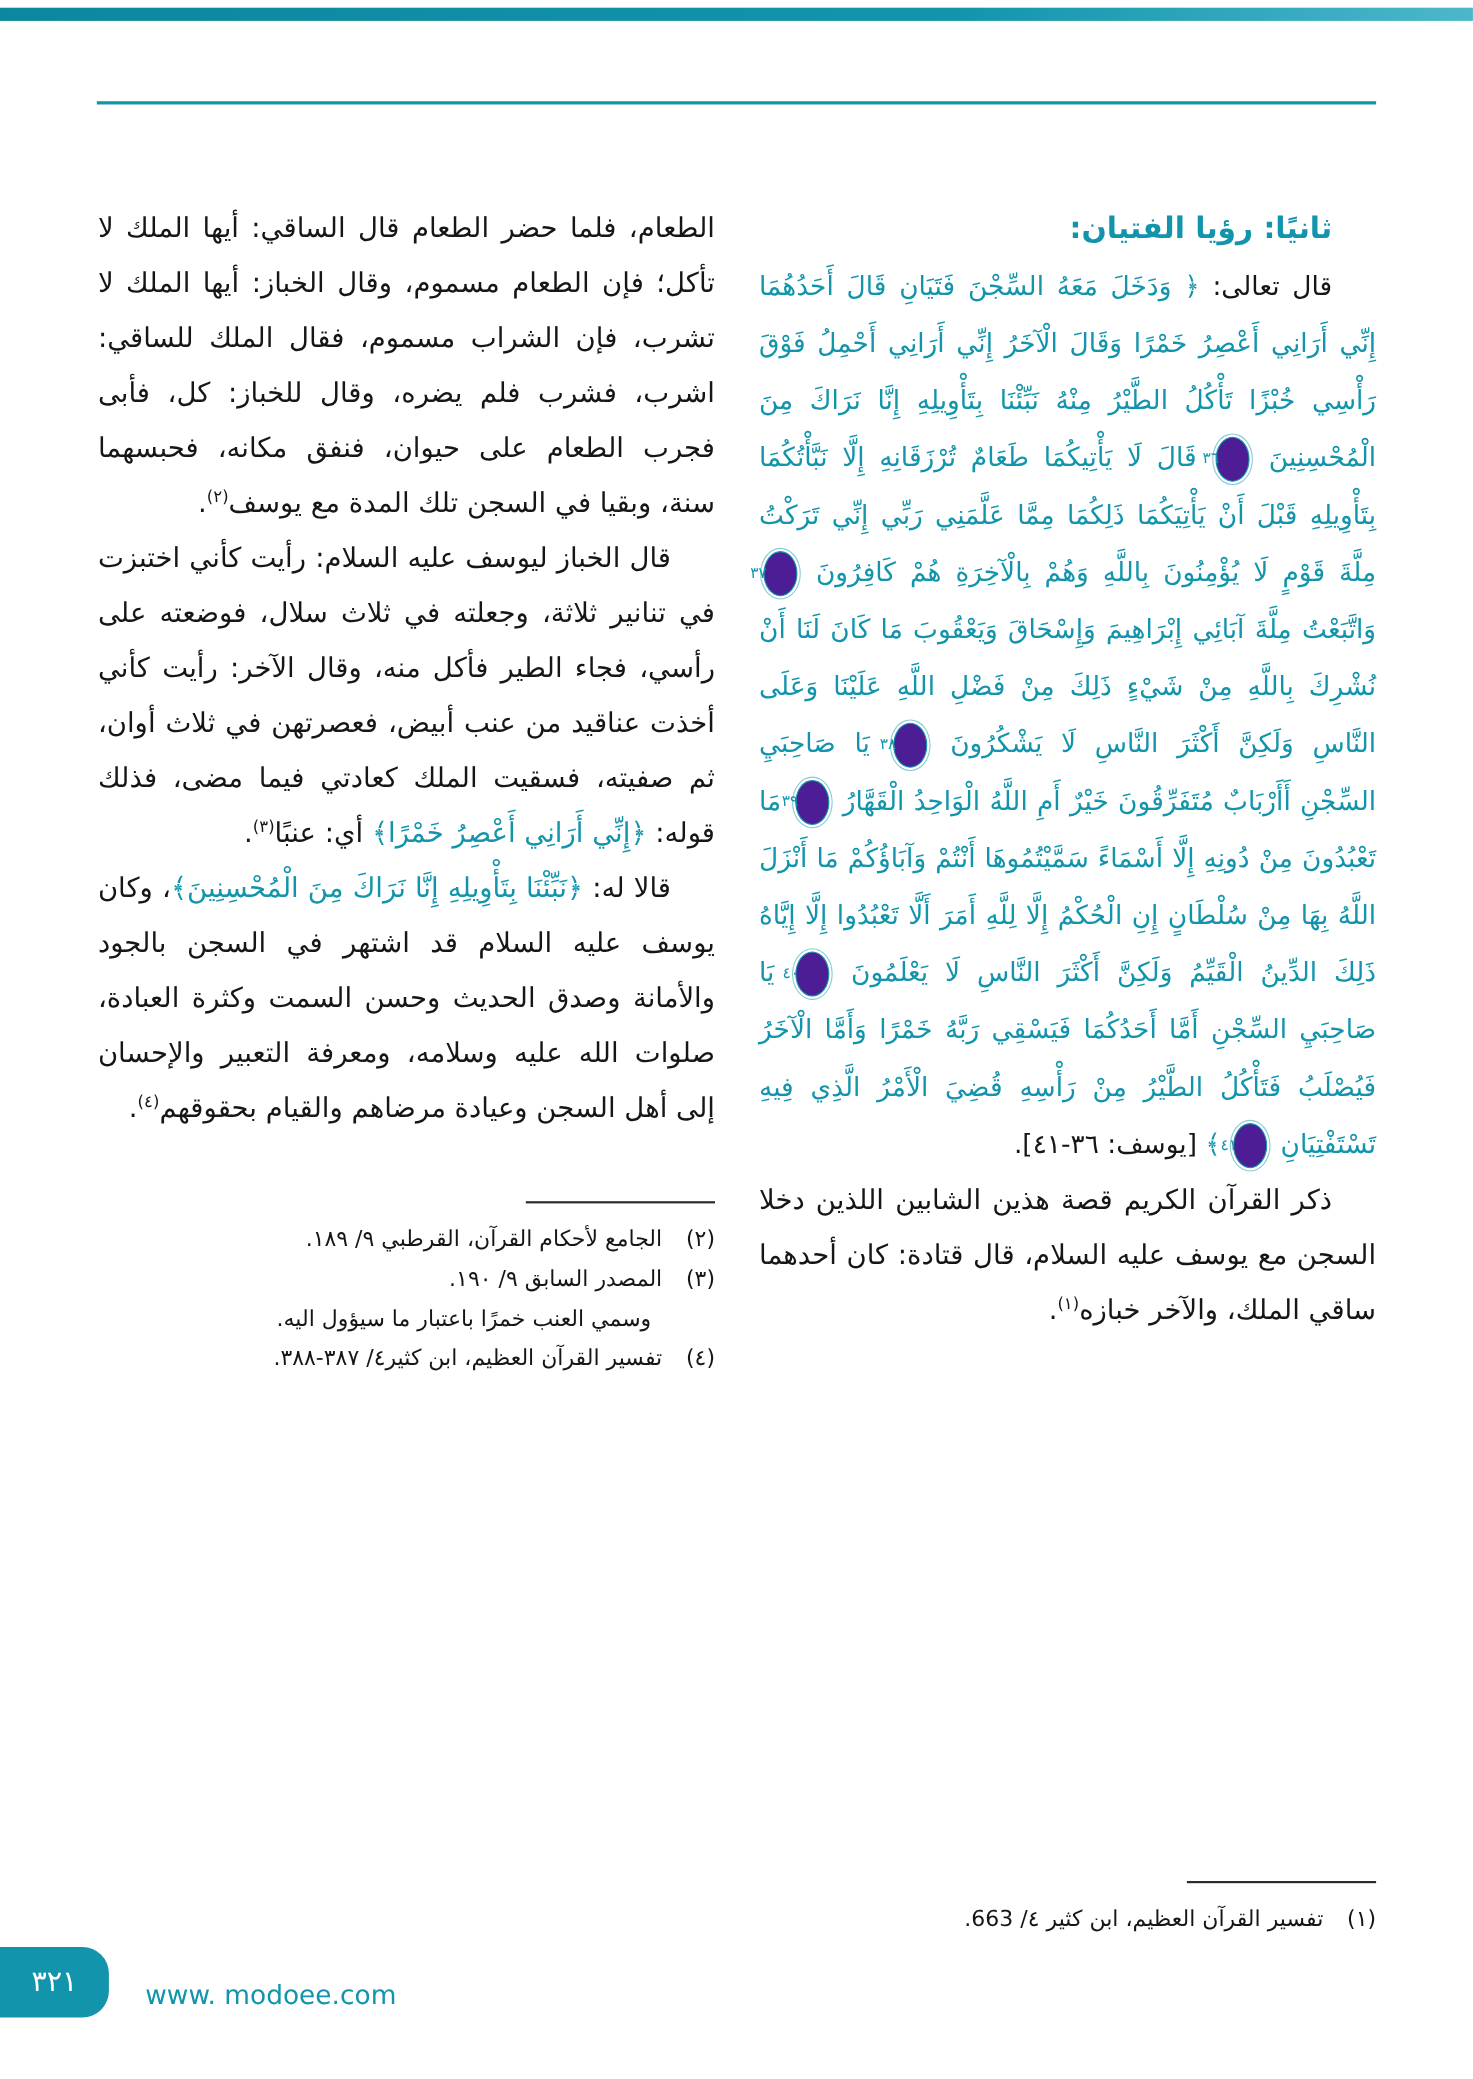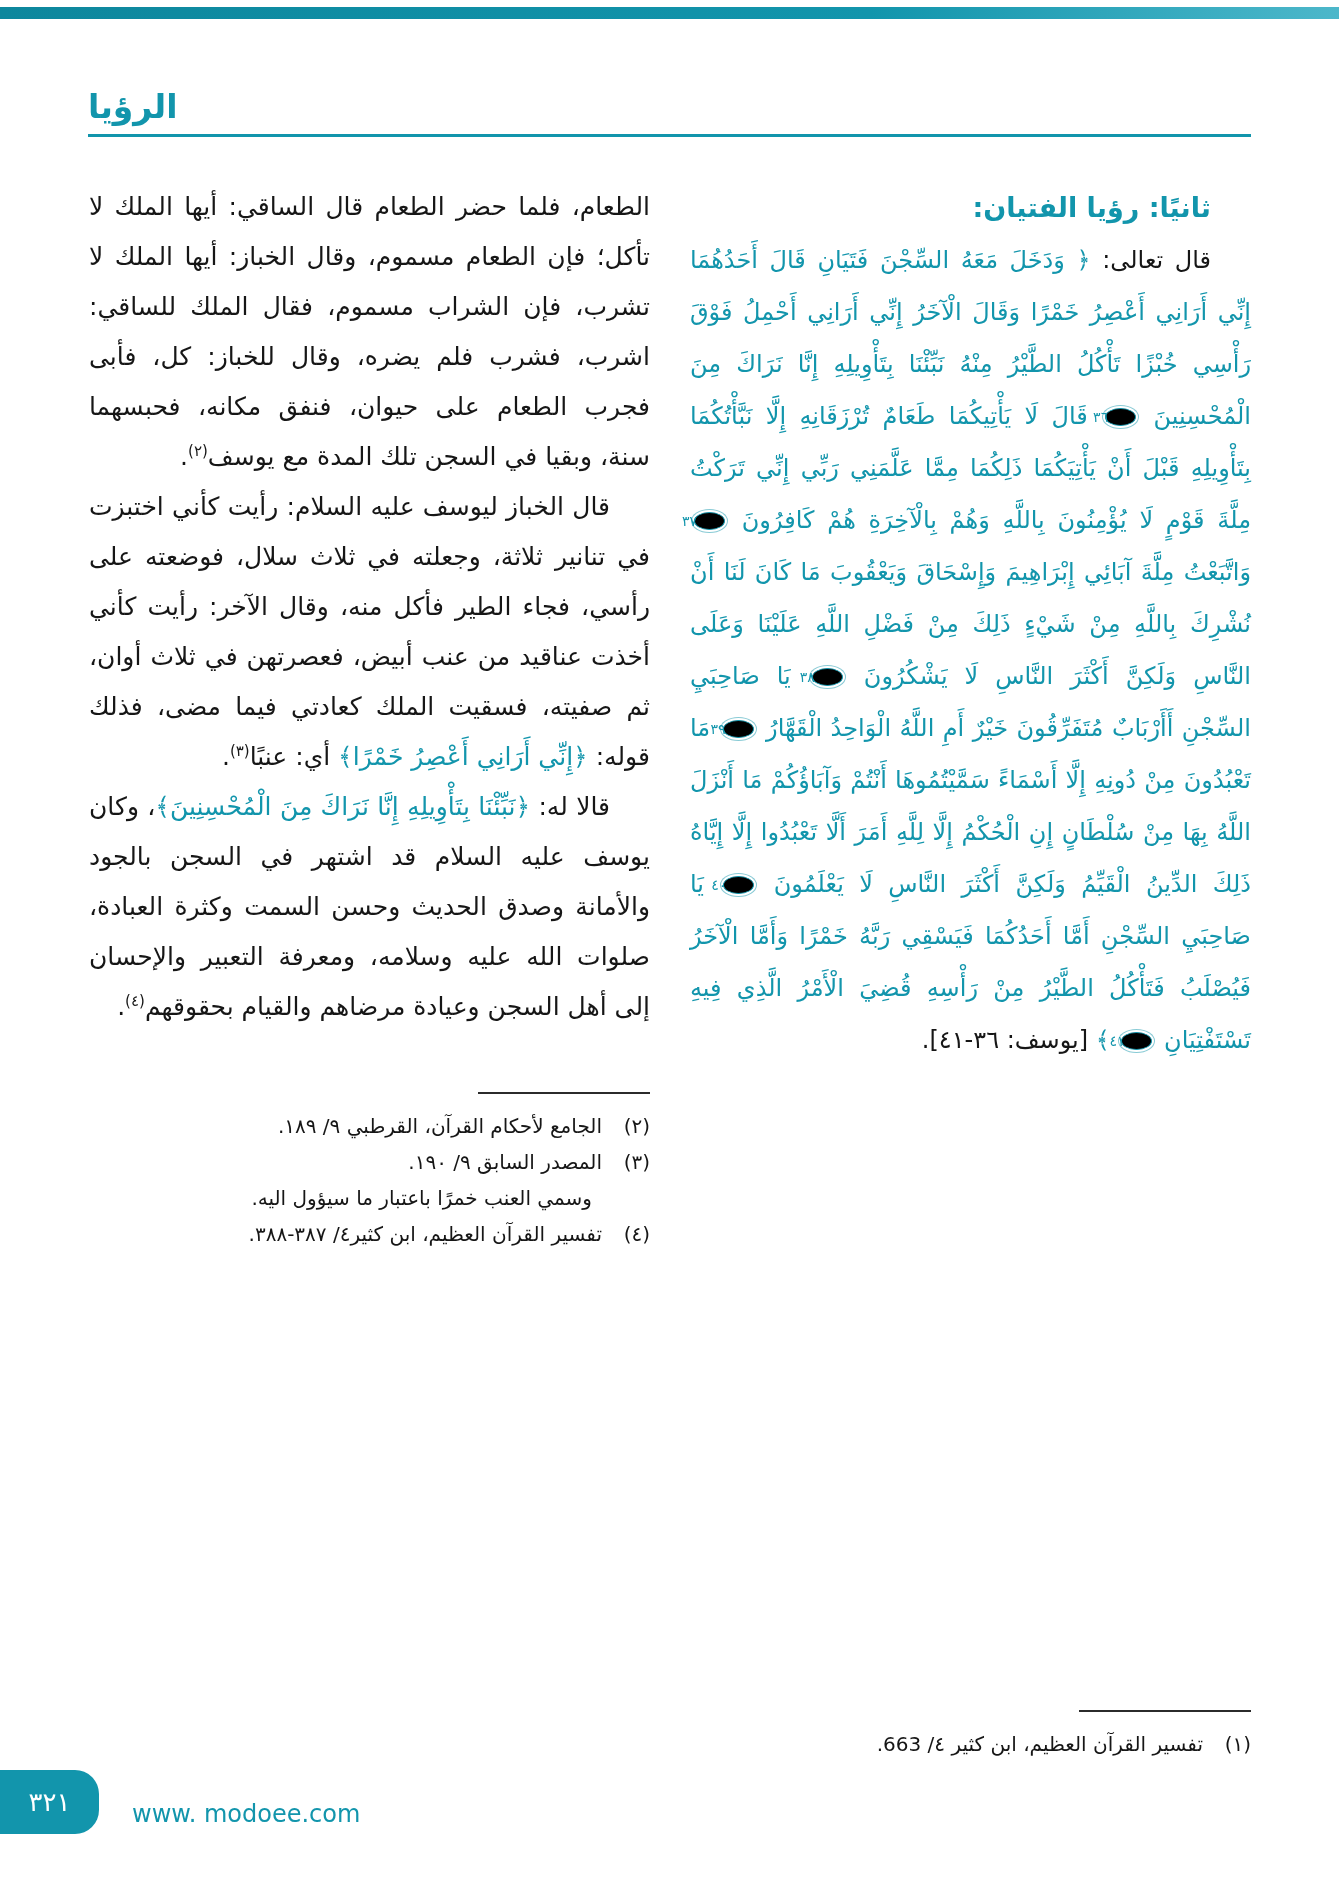--- a/index.html
+++ b/index.html
@@ -12,22 +12,22 @@
   .header-rule{border-bottom:3px solid #1295ac;margin-top:6px}
   .columns{position:absolute;top:182px;right:88px;left:88px;display:flex;gap:40px}
   .col{flex:0 0 561px;width:561px}
   .col-first{display:flex;flex-direction:column;min-height:1580px}
   .section-heading{color:#1295ac;font-size:27px;font-weight:bold;line-height:52px;text-indent:40px}
   .para{font-size:25px;line-height:50px;text-align:justify}
   .para.indent{text-indent:40px}
   .quran{color:#1295ac}
   .quran-para{font-size:24px;line-height:52px;text-align:justify;text-indent:40px}
   .ayah{display:inline-flex;align-items:center;justify-content:center;
-    width:31px;height:18px;border:1.5px solid #1295ac;border-radius:50%;
-    font-size:14px;color:#1295ac;margin:0 4px;vertical-align:middle;background:#000000;
+    width:31px;height:41px;border:1.5px solid #1295ac;border-radius:50%;
+    font-size:14px;color:#1295ac;margin:0 4px;vertical-align:middle;background:#4c1d95;
     box-shadow:0 0 0 2px #ffffff,0 0 0 3px rgba(18,149,172,.5)}
   .fnmark{font-size:15px;vertical-align:9px;line-height:0}
   .footnotes{padding-top:22px}
   .col-first .footnotes{margin-top:auto}
   .col-second .footnotes{margin-top:38px}
   .fn-rule{width:172px;border-top:2px solid #2b2b2b;margin-bottom:14px}
   .fn-item{display:flex;font-size:20px;line-height:36px;text-align:justify}
   .fn-marker{flex:0 0 48px}
   .fn-item.cont .fn-text{padding-right:10px}
   .fn-text{flex:1}
@@ -35,30 +35,30 @@
     border-radius:0 24px 24px 0;display:flex;align-items:center;justify-content:center;
     color:#ffffff;font-size:26px}
   .website{position:absolute;left:132px;bottom:62px;color:#1295ac;font-size:24px;direction:ltr}
 </style>
 </head>
 <body>
 
 <div class="top-bar"></div>
 
 <div class="header">
-  <div class="header-title">الرؤيا</div>
   <div class="header-rule"></div>
 </div>
 
 <main class="columns">
 
   <section class="col col-first">
     <h2 class="section-heading">ثانيًا: رؤيا الفتيان:</h2>
     <p class="quran-para"><span>قال تعالى: </span><span class="quran">﴿ وَدَخَلَ مَعَهُ السِّجْنَ فَتَيَانِ قَالَ أَحَدُهُمَا إِنِّي أَرَانِي أَعْصِرُ خَمْرًا وَقَالَ الْآخَرُ إِنِّي أَرَانِي أَحْمِلُ فَوْقَ رَأْسِي خُبْزًا تَأْكُلُ الطَّيْرُ مِنْهُ نَبِّئْنَا بِتَأْوِيلِهِ إِنَّا نَرَاكَ مِنَ الْمُحْسِنِينَ </span><span class="ayah">٣٦</span><span class="quran"> قَالَ لَا يَأْتِيكُمَا طَعَامٌ تُرْزَقَانِهِ إِلَّا نَبَّأْتُكُمَا بِتَأْوِيلِهِ قَبْلَ أَنْ يَأْتِيَكُمَا ذَلِكُمَا مِمَّا عَلَّمَنِي رَبِّي إِنِّي تَرَكْتُ مِلَّةَ قَوْمٍ لَا يُؤْمِنُونَ بِاللَّهِ وَهُمْ بِالْآخِرَةِ هُمْ كَافِرُونَ </span><span class="ayah">٣٧</span><span class="quran"> وَاتَّبَعْتُ مِلَّةَ آبَائِي إِبْرَاهِيمَ وَإِسْحَاقَ وَيَعْقُوبَ مَا كَانَ لَنَا أَنْ نُشْرِكَ بِاللَّهِ مِنْ شَيْءٍ ذَلِكَ مِنْ فَضْلِ اللَّهِ عَلَيْنَا وَعَلَى النَّاسِ وَلَكِنَّ أَكْثَرَ النَّاسِ لَا يَشْكُرُونَ </span><span class="ayah">٣٨</span><span class="quran"> يَا صَاحِبَيِ السِّجْنِ أَأَرْبَابٌ مُتَفَرِّقُونَ خَيْرٌ أَمِ اللَّهُ الْوَاحِدُ الْقَهَّارُ </span><span class="ayah">٣٩</span><span class="quran"> مَا تَعْبُدُونَ مِنْ دُونِهِ إِلَّا أَسْمَاءً سَمَّيْتُمُوهَا أَنْتُمْ وَآبَاؤُكُمْ مَا أَنْزَلَ اللَّهُ بِهَا مِنْ سُلْطَانٍ إِنِ الْحُكْمُ إِلَّا لِلَّهِ أَمَرَ أَلَّا تَعْبُدُوا إِلَّا إِيَّاهُ ذَلِكَ الدِّينُ الْقَيِّمُ وَلَكِنَّ أَكْثَرَ النَّاسِ لَا يَعْلَمُونَ </span><span class="ayah">٤٠</span><span class="quran"> يَا صَاحِبَيِ السِّجْنِ أَمَّا أَحَدُكُمَا فَيَسْقِي رَبَّهُ خَمْرًا وَأَمَّا الْآخَرُ فَيُصْلَبُ فَتَأْكُلُ الطَّيْرُ مِنْ رَأْسِهِ قُضِيَ الْأَمْرُ الَّذِي فِيهِ تَسْتَفْتِيَانِ </span><span class="ayah">٤١</span><span class="quran"> ﴾</span><span> [يوسف: ٣٦-٤١].</span></p>
     <div>
+        <p class="para indent"><span>ذكر القرآن الكريم قصة هذين الشابين اللذين دخلا السجن مع يوسف عليه السلام، قال قتادة: كان أحدهما ساقي الملك، والآخر خبازه</span><span class="fnmark">(١)</span><span>.</span></p>
       </div>
     <div class="footnotes">
       <div class="fn-rule"></div>
       <div>
           <div class="fn-item">
             <span class="fn-marker">(١)</span>
             <span class="fn-text">تفسير القرآن العظيم، ابن كثير ٤/ 663.</span>
           </div>
         </div>
     </div>

